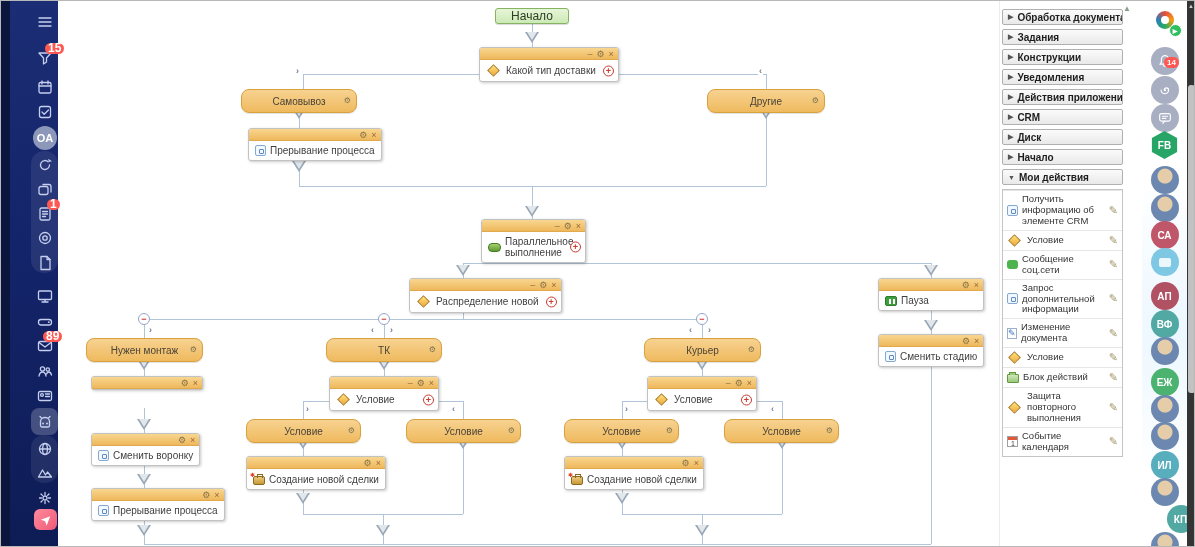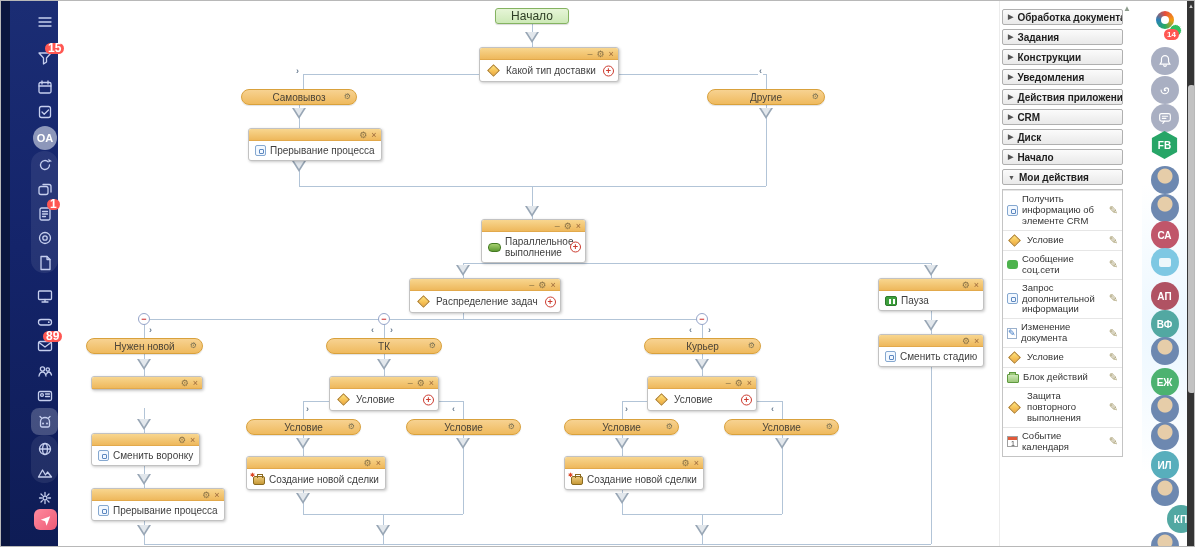--- a/index.html
+++ b/index.html
@@ -26,21 +26,21 @@
   .arrow{position:absolute;width:0;height:0;border:7px solid transparent;border-bottom:none;border-top:11px solid #98a6b5}
   .arrow:after{content:"";position:absolute;left:-5px;top:-11px;border:5px solid transparent;border-bottom:none;border-top:8px solid #e2e7ec}
   .start-pill{position:absolute;left:494px;top:7px;width:74px;height:16px;background:linear-gradient(#e6f5d7,#cde9b7);border:1px solid #85b361;border-radius:3px;font-size:12px;color:#2e3d26;display:flex;align-items:center;justify-content:center;box-shadow:0 1px 1px rgba(0,0,0,.15)}
   .node{position:absolute;background:#fff;border:1px solid #c2c2c2;border-radius:3px;box-shadow:1px 1px 3px rgba(0,0,0,.22)}
   .nhead{height:12px;border-radius:2px 2px 0 0;background:linear-gradient(#f8d68f,#eeb85c);border-bottom:1px solid #e2a94c;display:flex;justify-content:flex-end;align-items:center;gap:4px;padding:0 4px}
   .nhead span{font-size:9px;line-height:10px;color:#8a7347;cursor:pointer}
   .nhead .nh-x{color:#9c6a3c}
   .nbody{display:flex;align-items:center;gap:4px;padding:4px 6px;font-size:10px;color:#3f3f3f;white-space:nowrap;position:relative}
   .haspl .nbody{padding-right:22px}
   .plus{position:absolute;right:4px;top:50%;transform:translateY(-50%);width:11px;height:11px;border:1px solid #cc3b2f;border-radius:50%;color:#cc3b2f;font-size:9px;font-weight:bold;line-height:9px;text-align:center;background:#fff;cursor:pointer}
-  .bbar{position:absolute;height:16px;background:linear-gradient(#f7d291,#efba5e);border:1px solid #d9a13c;border-radius:8px;display:flex;align-items:center;justify-content:center;font-size:10px;color:#4a4338;box-shadow:0 1px 1px rgba(0,0,0,.12);cursor:pointer}
+  .bbar{position:absolute;height:24px;background:linear-gradient(#f7d291,#efba5e);border:1px solid #d9a13c;border-radius:8px;display:flex;align-items:center;justify-content:center;font-size:10px;color:#4a4338;box-shadow:0 1px 1px rgba(0,0,0,.12);cursor:pointer}
   .bgear{position:absolute;right:5px;top:50%;transform:translateY(-50%);font-size:8px;color:#7c7355;line-height:8px}
   .tgl{position:absolute;font-size:9px;font-weight:bold;color:#6c7f93;background:#fff;line-height:9px;padding:0 1px;cursor:pointer}
   .mins{position:absolute;width:12px;height:12px;background:#fff;border:1px solid #95a4c9;border-radius:50%;color:#cc2a2a;font-size:9px;font-weight:bold;line-height:10px;text-align:center;cursor:pointer;z-index:2}
 
   
   .ic-diamond{width:9px;height:9px;flex:none;background:linear-gradient(135deg,#ffe37a,#eea83c);border:1px solid #ab7516;transform:rotate(45deg);margin:2px 4px 2px 3px}
   .ic-bluebox{width:11px;height:11px;flex:none;border:1px solid #85a8d0;background:#f2f8ff;border-radius:2px;position:relative}
   .ic-bluebox:after{content:"";position:absolute;left:3px;top:3px;width:3px;height:3px;border:1px solid #5d88c0;border-radius:1px}
   .ic-pause{width:12px;height:10px;flex:none;background:#3da03d;border:1px solid #2d7a2d;border-radius:2px;position:relative}
   .ic-pause:after{content:"";position:absolute;left:3px;top:2px;width:2px;height:5px;background:#fff;box-shadow:4px 0 0 #fff}
@@ -78,21 +78,21 @@
   .rail:before{content:"";position:absolute;inset:0;background:radial-gradient(circle at 30% 20%,rgba(255,255,255,.12),transparent 40%),radial-gradient(circle at 70% 60%,rgba(120,200,255,.15),transparent 45%)}
   .rail-item{position:absolute;left:50%;transform:translateX(-50%);width:28px;height:28px;border-radius:50%;display:flex;align-items:center;justify-content:center;font-size:10px;font-weight:bold;color:#fff;cursor:pointer}
   .rail-btn{background:rgba(10,25,80,.35)}
   .rail-btn svg{width:16px;height:16px;stroke:#fff;stroke-width:1.3;fill:none;stroke-linecap:round}
   .photo{background:radial-gradient(circle at 50% 36%,#e6cda9 0 7px,#6d88b0 8px)}
   .hex{clip-path:polygon(50% 0,95% 25%,95% 75%,50% 100%,5% 75%,5% 25%);border-radius:0}
   .logo-av{background:#fff}
   .logo-swirl{width:18px;height:18px;border-radius:50%;background:conic-gradient(#e74c3c,#f39c12,#27ae60,#2980b9,#e74c3c);position:relative}
   .logo-swirl:after{content:"";position:absolute;inset:5px;background:#fff;border-radius:50%}
   .play-badge{position:absolute;right:-3px;bottom:-3px;width:13px;height:13px;border-radius:50%;background:#2fbf5f;border:1px solid #fff;color:#fff;font-size:6px;display:flex;align-items:center;justify-content:center}
-  .bell-badge{position:absolute;left:1163px;top:28px;background:#ff5752;color:#fff;font-size:8px;font-weight:bold;border-radius:7px;padding:1px 3px;line-height:9px;z-index:7}
+  .bell-badge{position:absolute;left:1163px;top:56px;background:#ff5752;color:#fff;font-size:8px;font-weight:bold;border-radius:7px;padding:1px 3px;line-height:9px;z-index:7}
   .chat-blue{background:#7ec8e3}
   .chat-blue:after{content:"";width:12px;height:9px;background:#fff;border-radius:2px;opacity:.85}
 
   
   .scrollbar{position:absolute;left:1186px;top:0;width:9px;height:547px;background:#343434}
   .scroll-thumb{position:absolute;left:1187px;top:84px;width:7px;height:308px;background:#c2c2c2;border-radius:3px}
   .scroll-up{position:absolute;left:1187px;top:2px;font-size:6px;color:#cfcfcf}
 </style>
 </head>
 <body>
@@ -237,21 +237,21 @@
     </div>
 
     <div class="node haspl" style="left:408px;top:277px;min-width:110px">
       <div class="nhead">
           <span>–</span>
           <span>⚙</span>
           <span class="nh-x">×</span>
         </div>
       <div class="nbody">
           <span class="ic-diamond"></span>
-          <span>Распределение задач</span>
+          <span>Распределение новой</span>
           <span class="plus">+</span>
         </div>
     </div>
 
     <div class="node" style="left:877px;top:277px;min-width:106px">
       <div class="nhead">
           <span>⚙</span>
           <span class="nh-x">×</span>
         </div>
       <div class="nbody">
@@ -265,21 +265,21 @@
           <span>⚙</span>
           <span class="nh-x">×</span>
         </div>
       <div class="nbody">
           <span class="ic-bluebox"></span>
           <span>Сменить стадию</span>
         </div>
     </div>
 
     <div class="bbar" style="left:85px;top:337px;width:117px">
-        <span>Нужен новой</span>
+        <span>Нужен монтаж</span>
         <span class="bgear">⚙</span>
       </div>
     <div class="bbar" style="left:325px;top:337px;width:116px">
         <span>ТК</span>
         <span class="bgear">⚙</span>
       </div>
     <div class="bbar" style="left:643px;top:337px;width:117px">
         <span>Курьер</span>
         <span class="bgear">⚙</span>
       </div>

